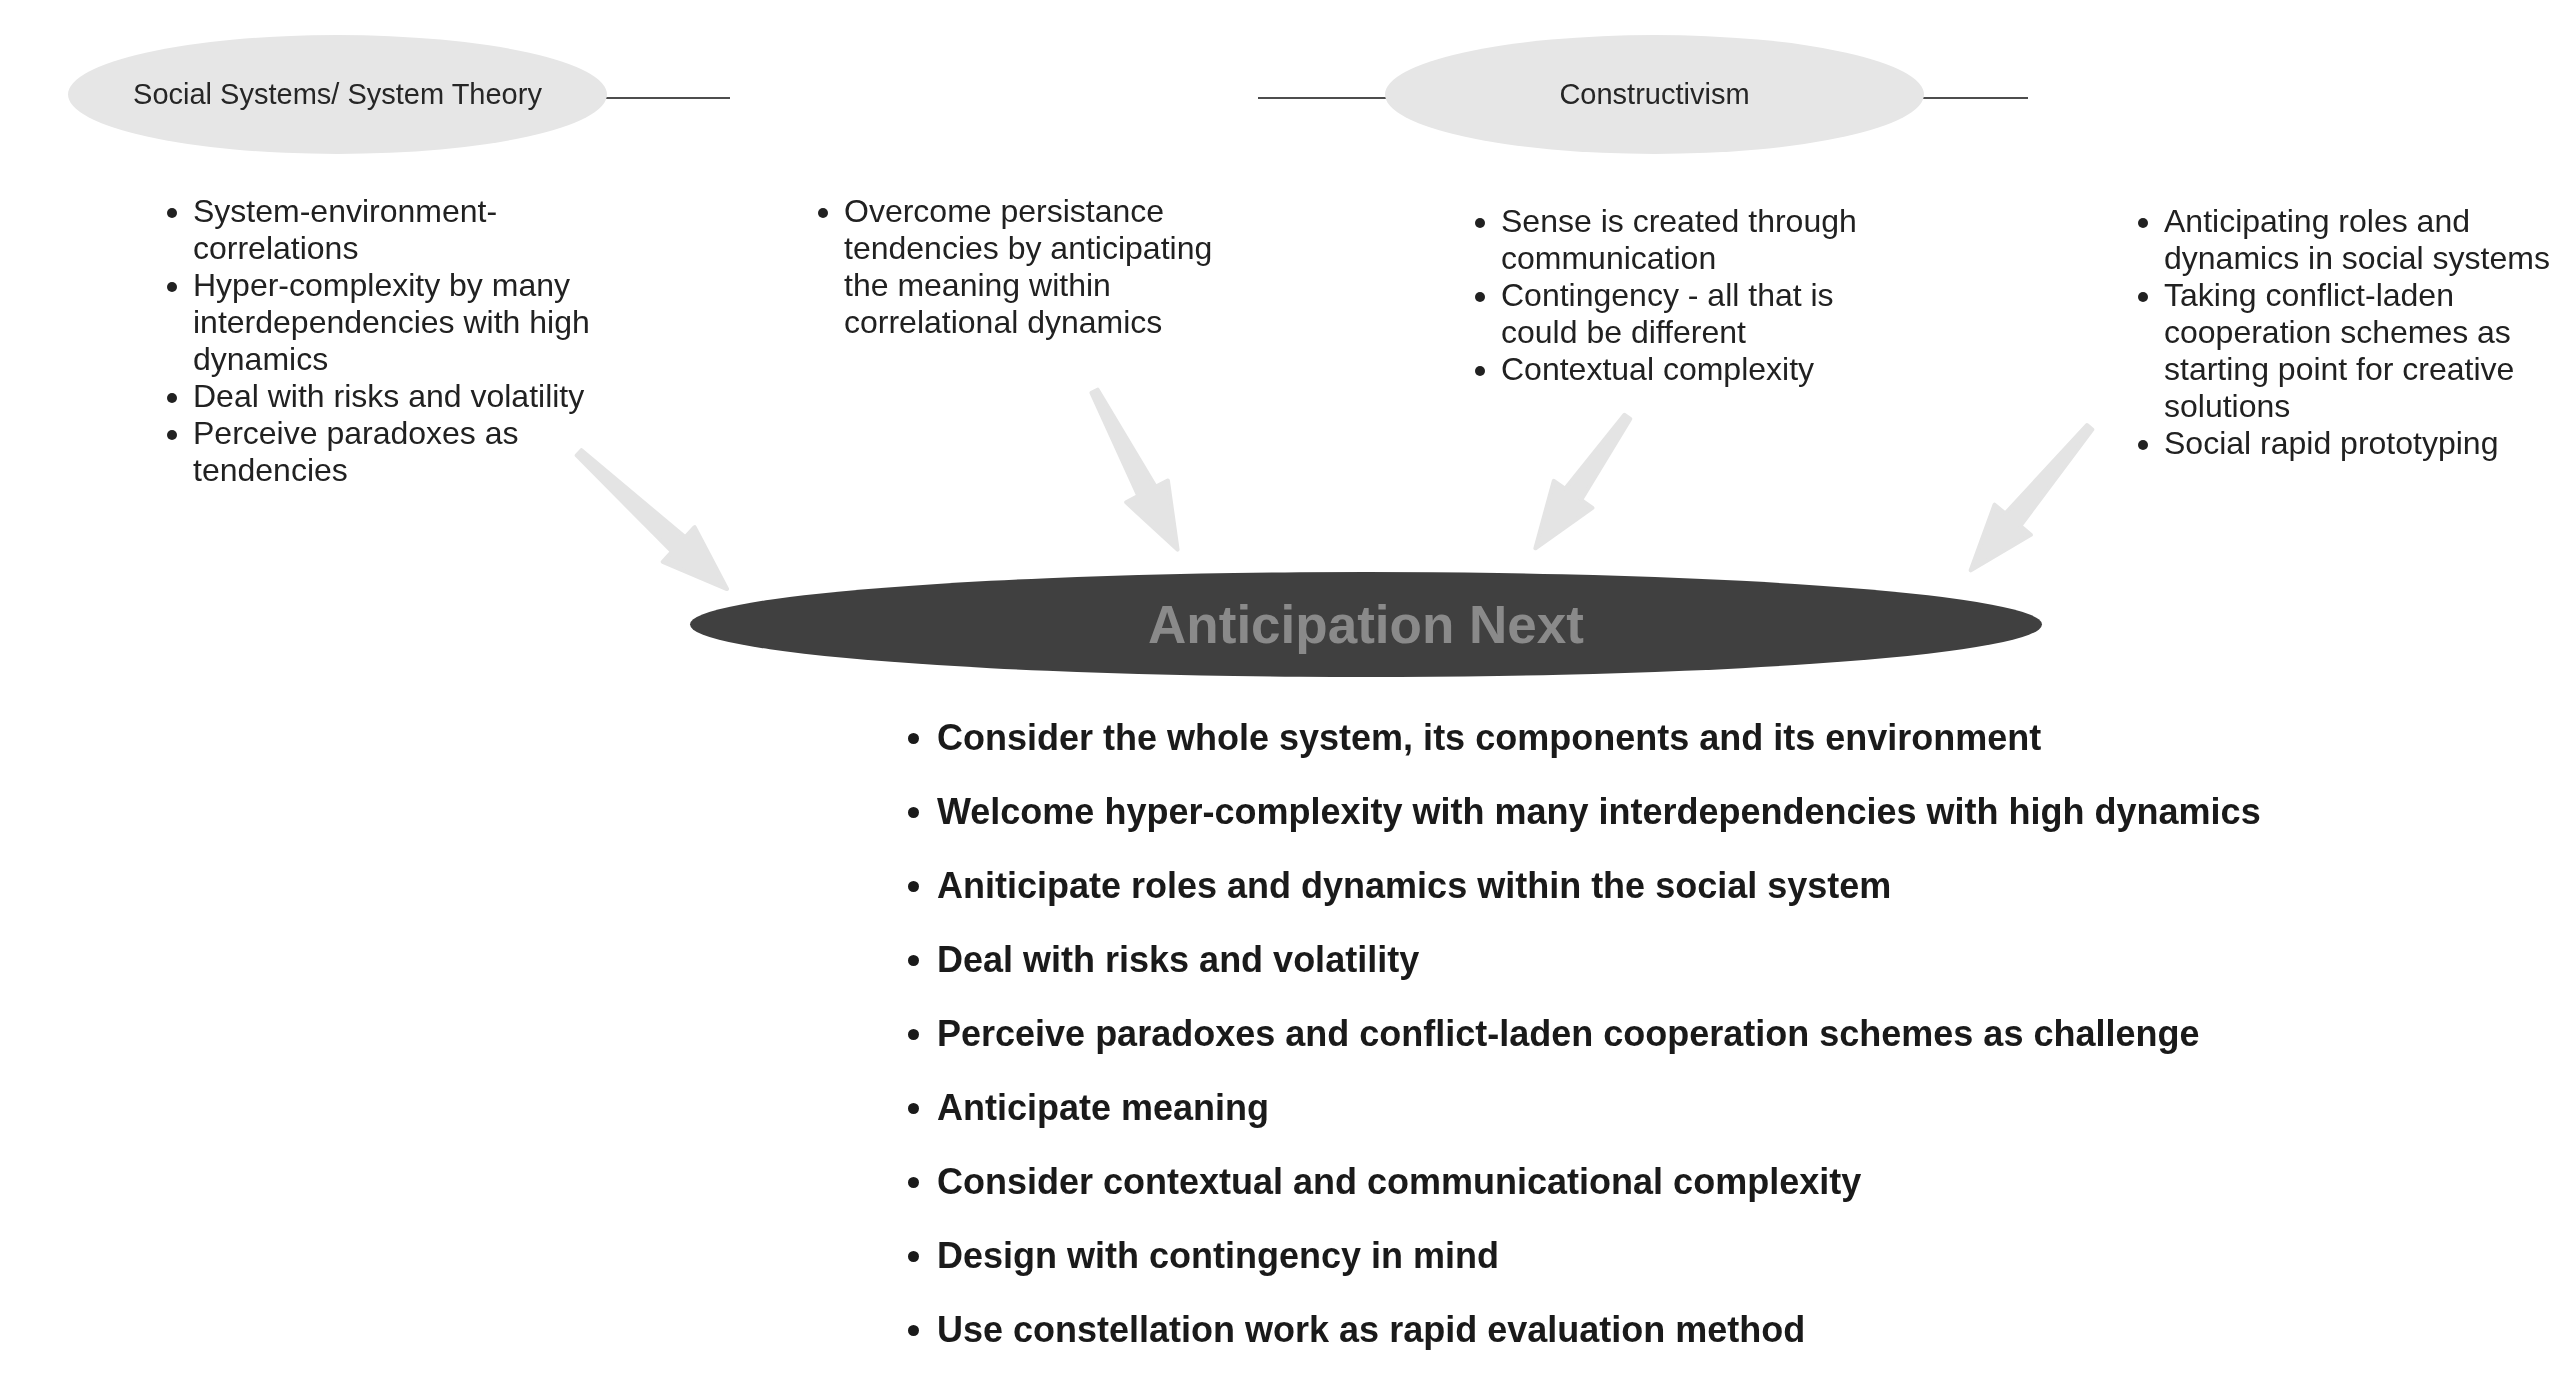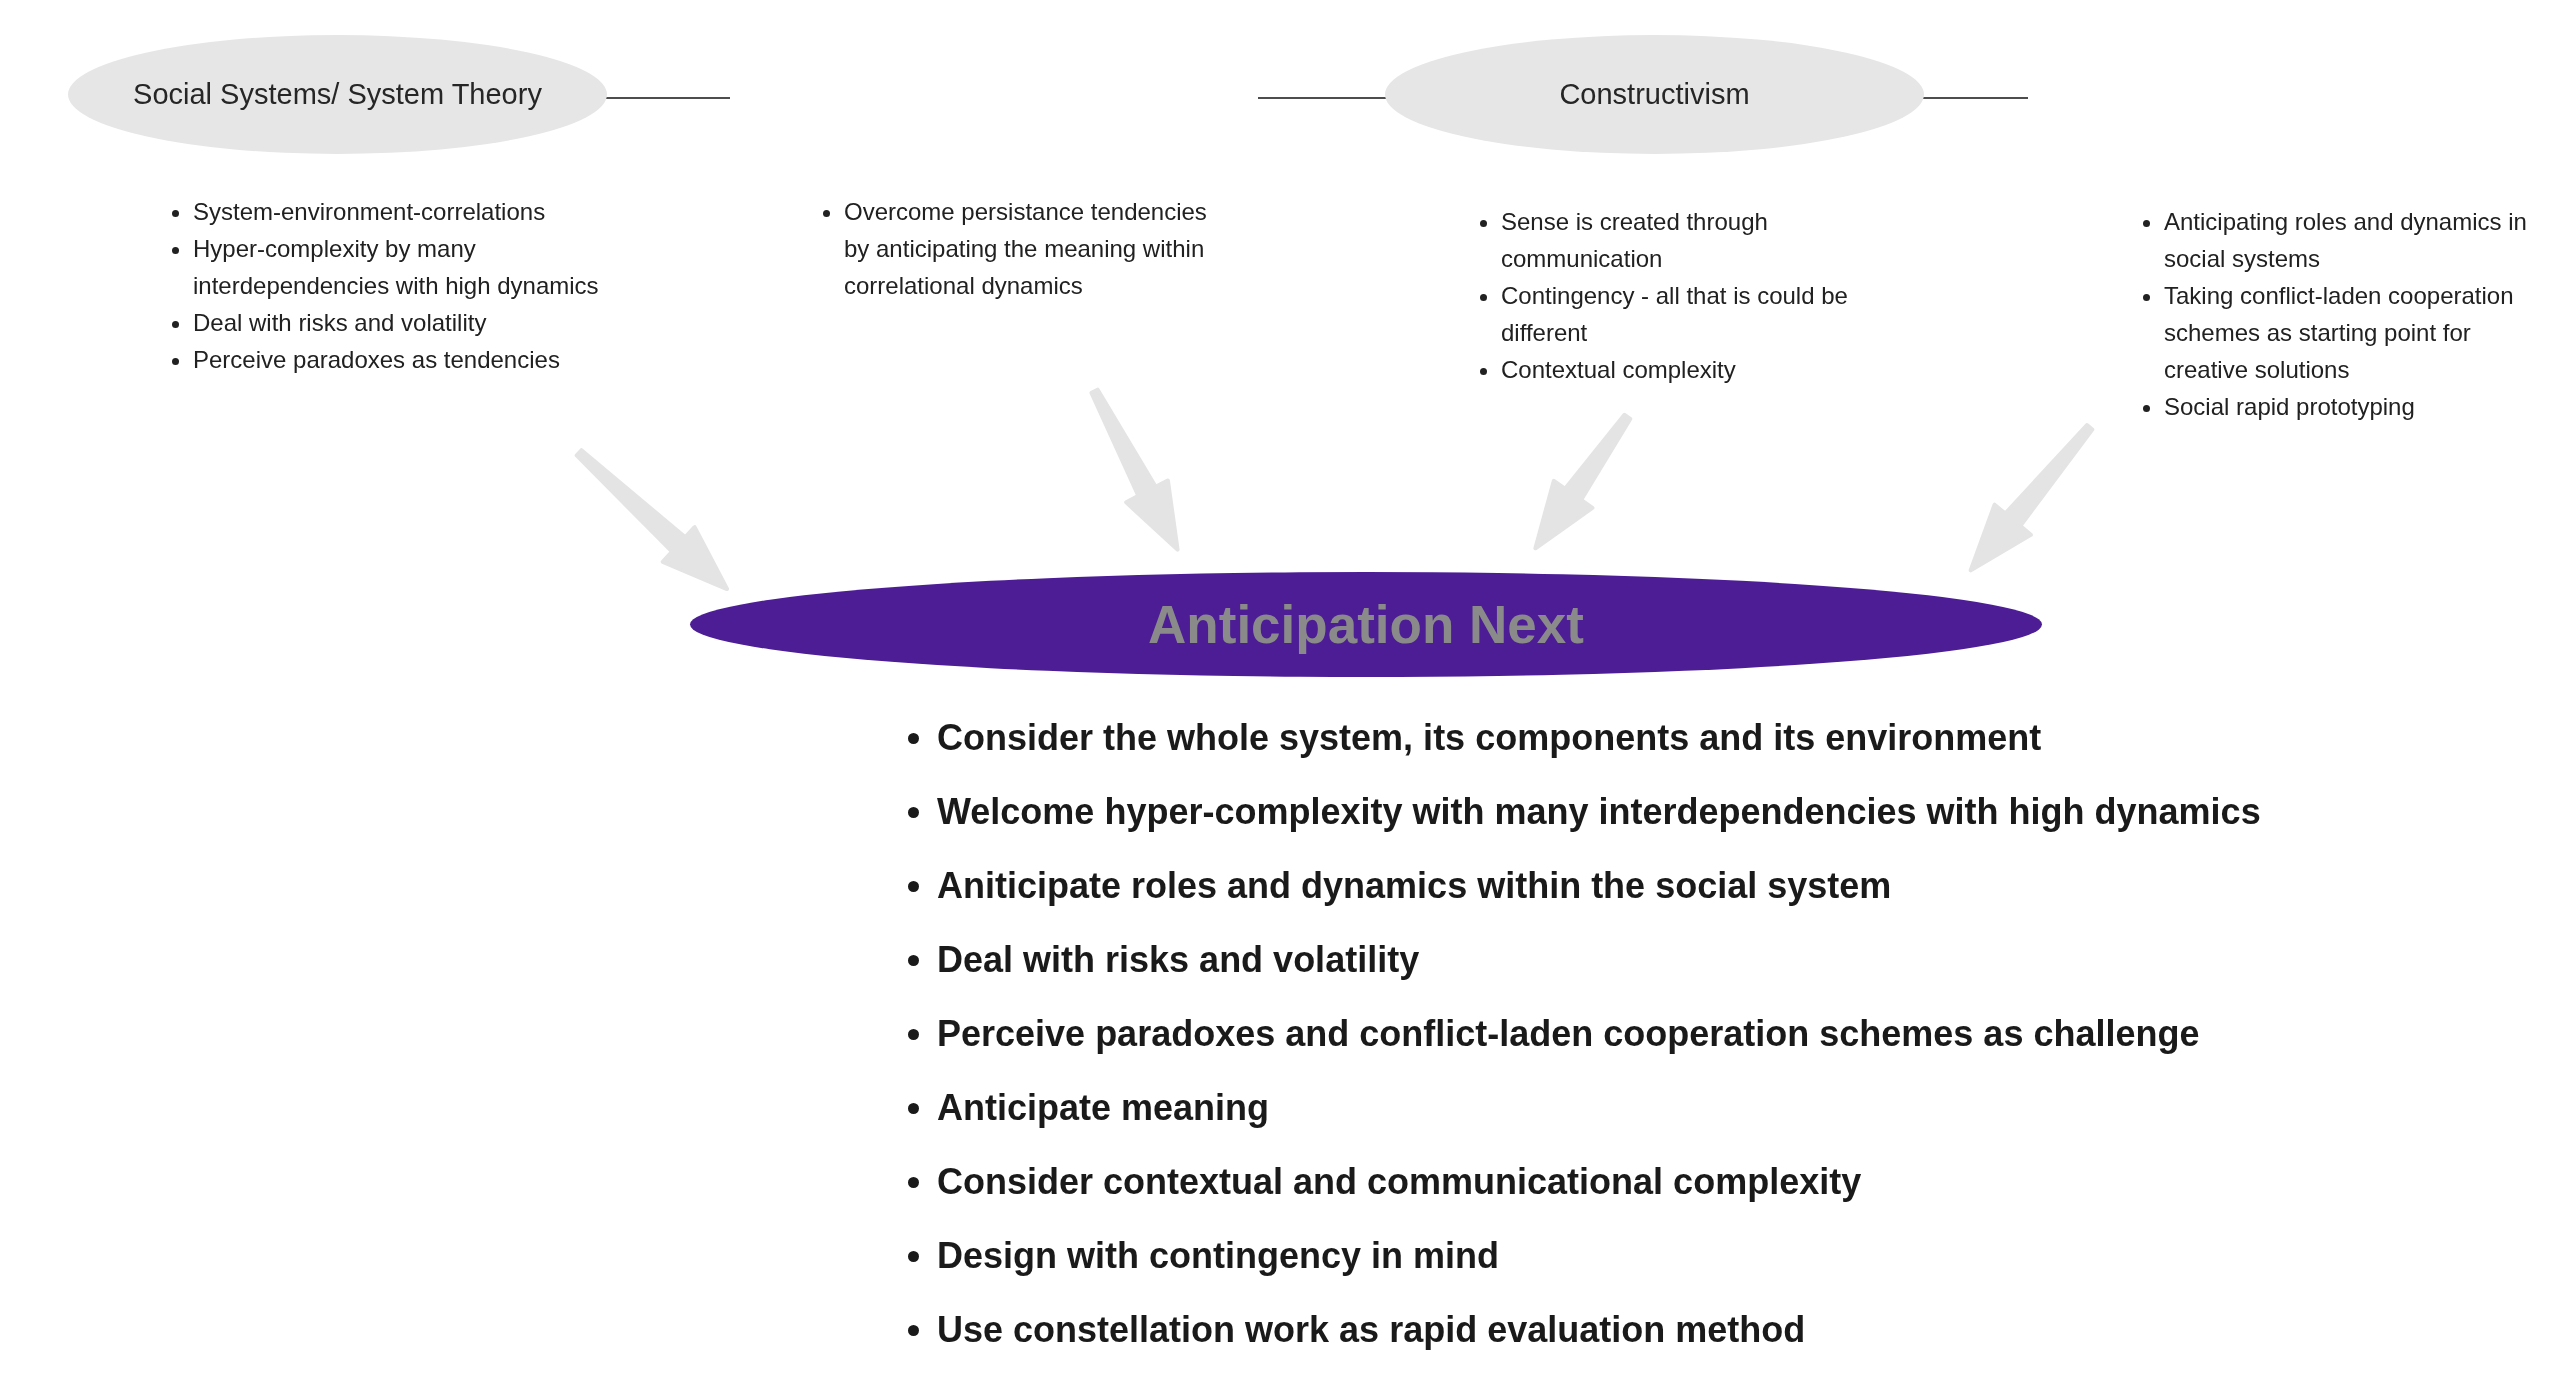--- a/index.html
+++ b/index.html
@@ -23,28 +23,28 @@
     font-size:29px;color:#262626;white-space:nowrap;
   }
   .connector{
     position:absolute;top:97px;height:2.1px;background:#4d4d4d;z-index:1;
   }
   .bullets{
     position:absolute;
     margin:0;
     padding:0 0 0 40px;
     list-style:disc outside;
-    font-size:24px;line-height:37px;color:#212121;
+    font-size:32px;line-height:37px;color:#212121;
   }
   .bullets li{margin:0;padding:0;}
   .arrows{position:absolute;left:0;top:0;z-index:1;}
   .arrows polygon{fill:#e4e4e4;stroke:#e4e4e4;stroke-width:6;stroke-linejoin:round;}
   .center-ellipse{
     position:absolute;left:654px;top:572px;width:1352px;height:105px;
-    background:#4c1d95;border-radius:50%;
+    background:#404040;border-radius:50%;
     display:flex;align-items:center;justify-content:center;z-index:2;
   }
   .center-ellipse .title{
     font-size:53px;font-weight:bold;color:#8a8a8a;white-space:nowrap;
   }
   .center-list{
     position:absolute;left:857px;top:719px;width:1589px;
     margin:0;padding:0 0 0 44px;list-style:disc outside;
     font-size:36px;line-height:37px;color:#1a1a1a;
   }

